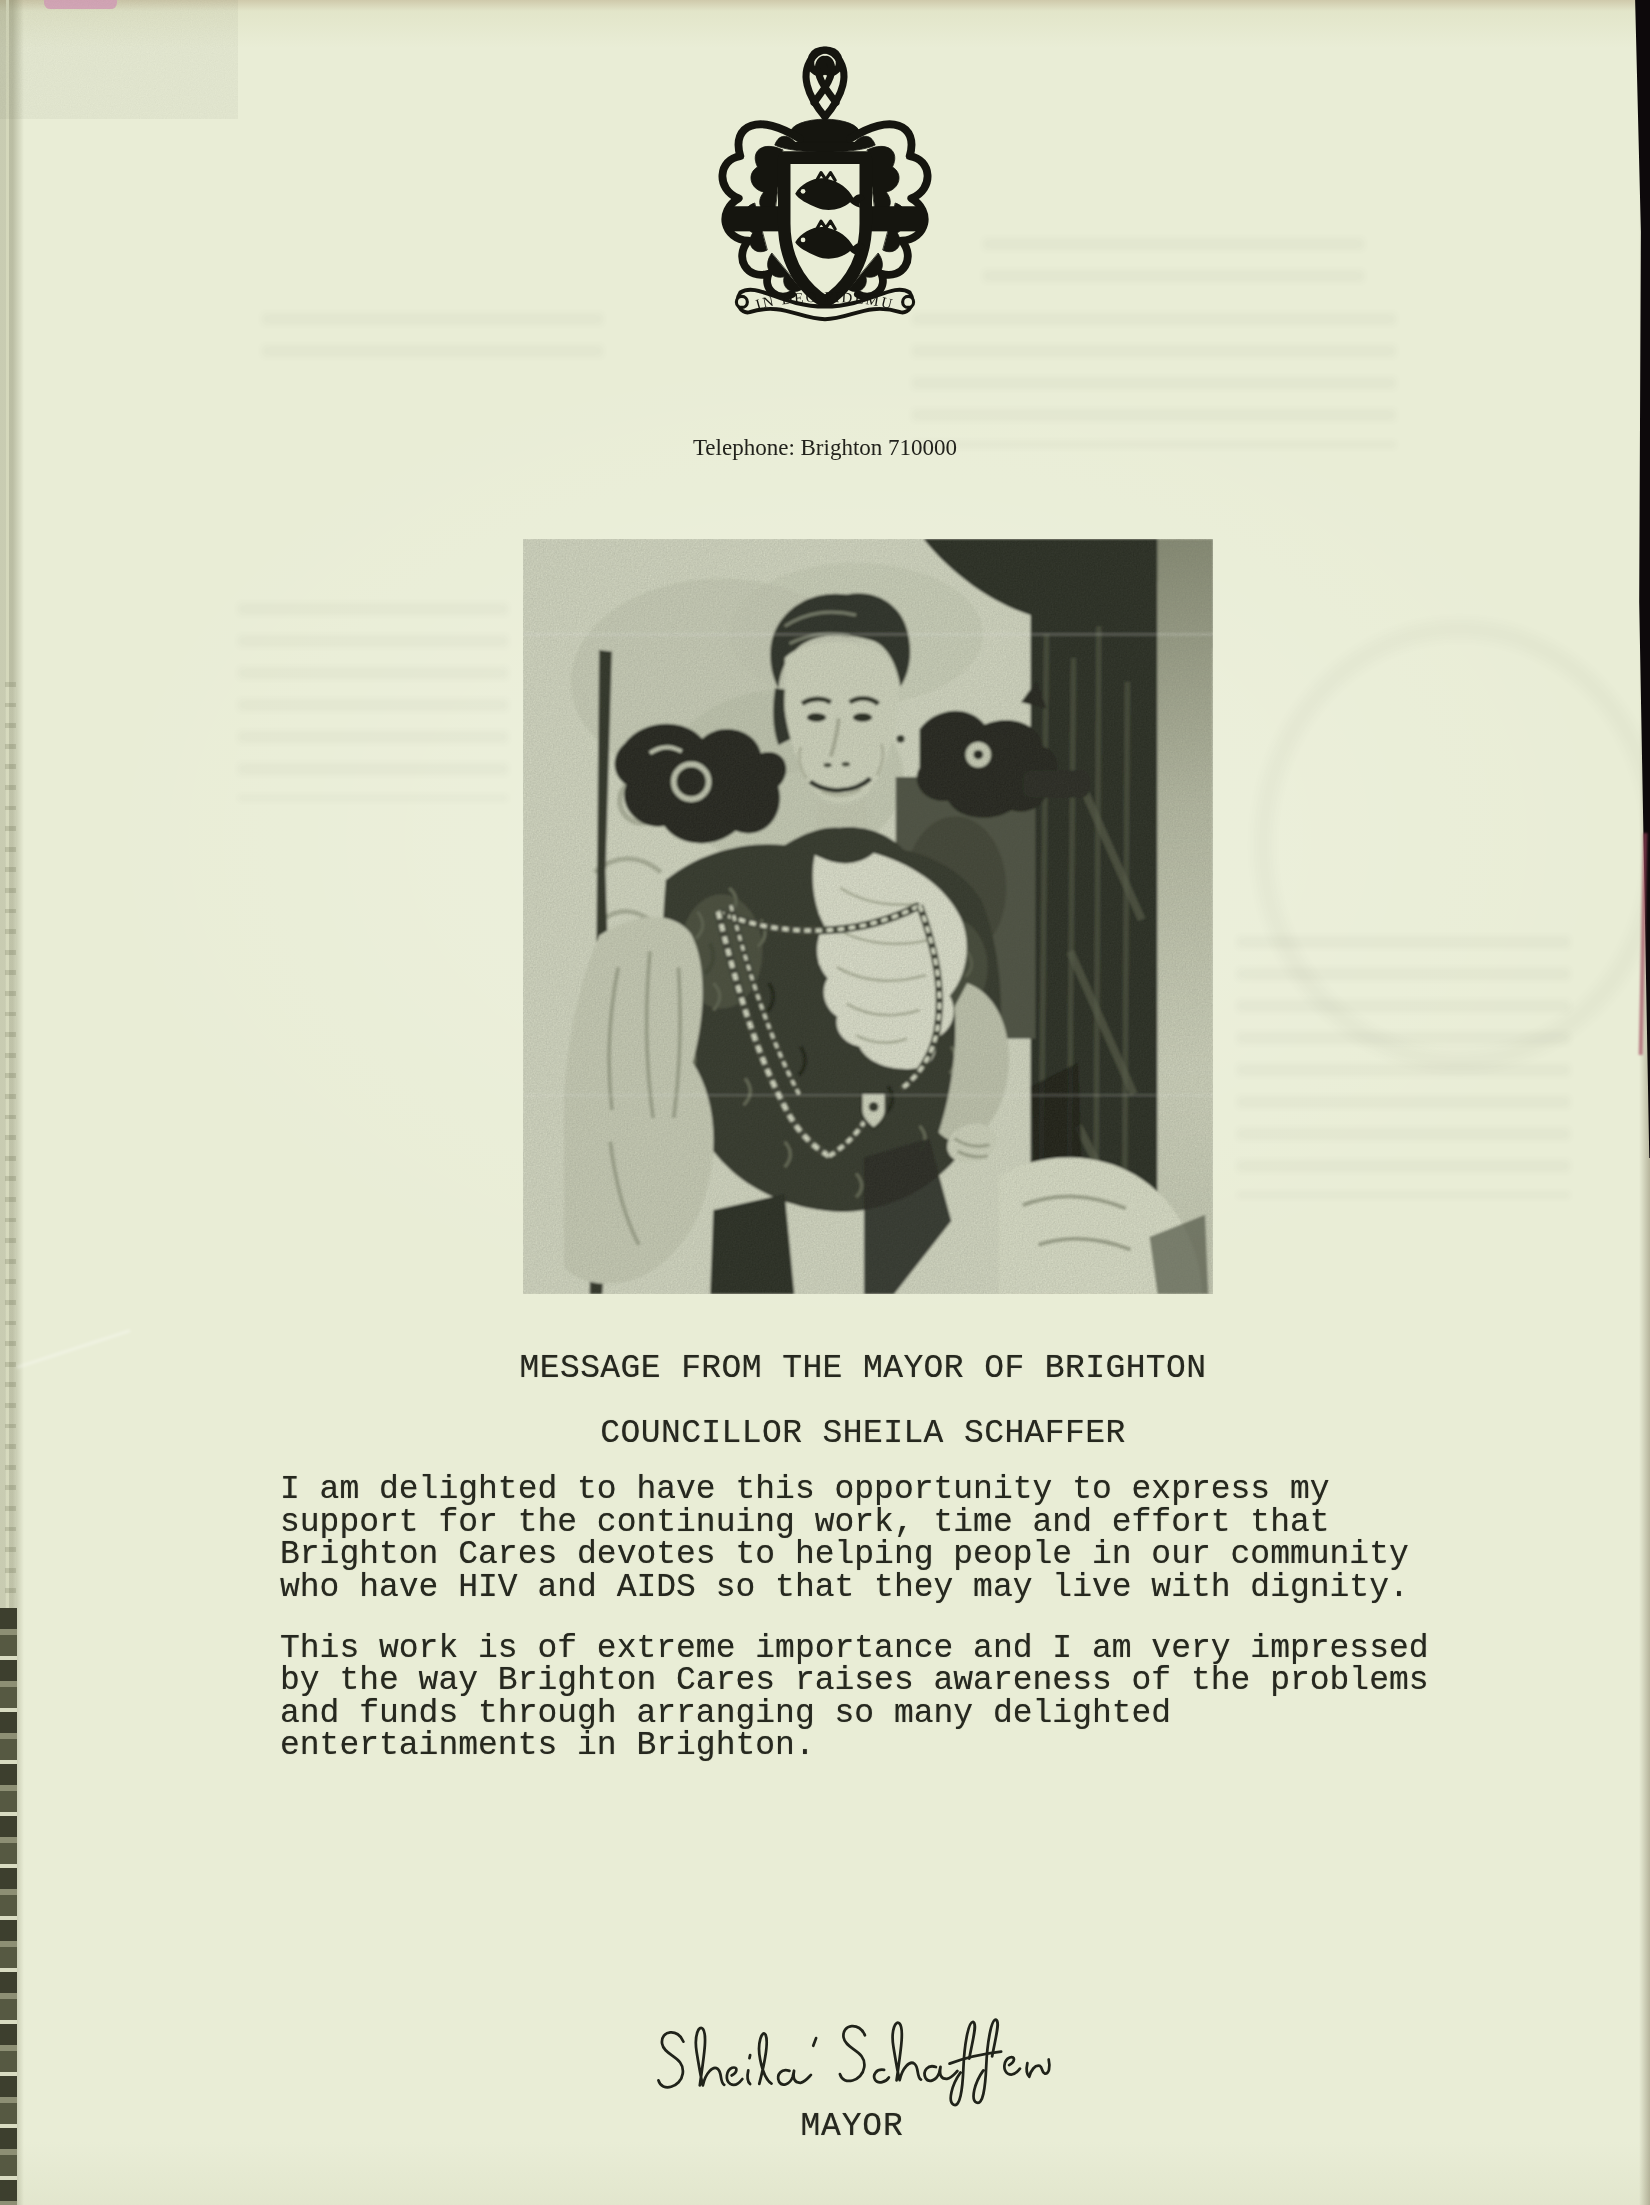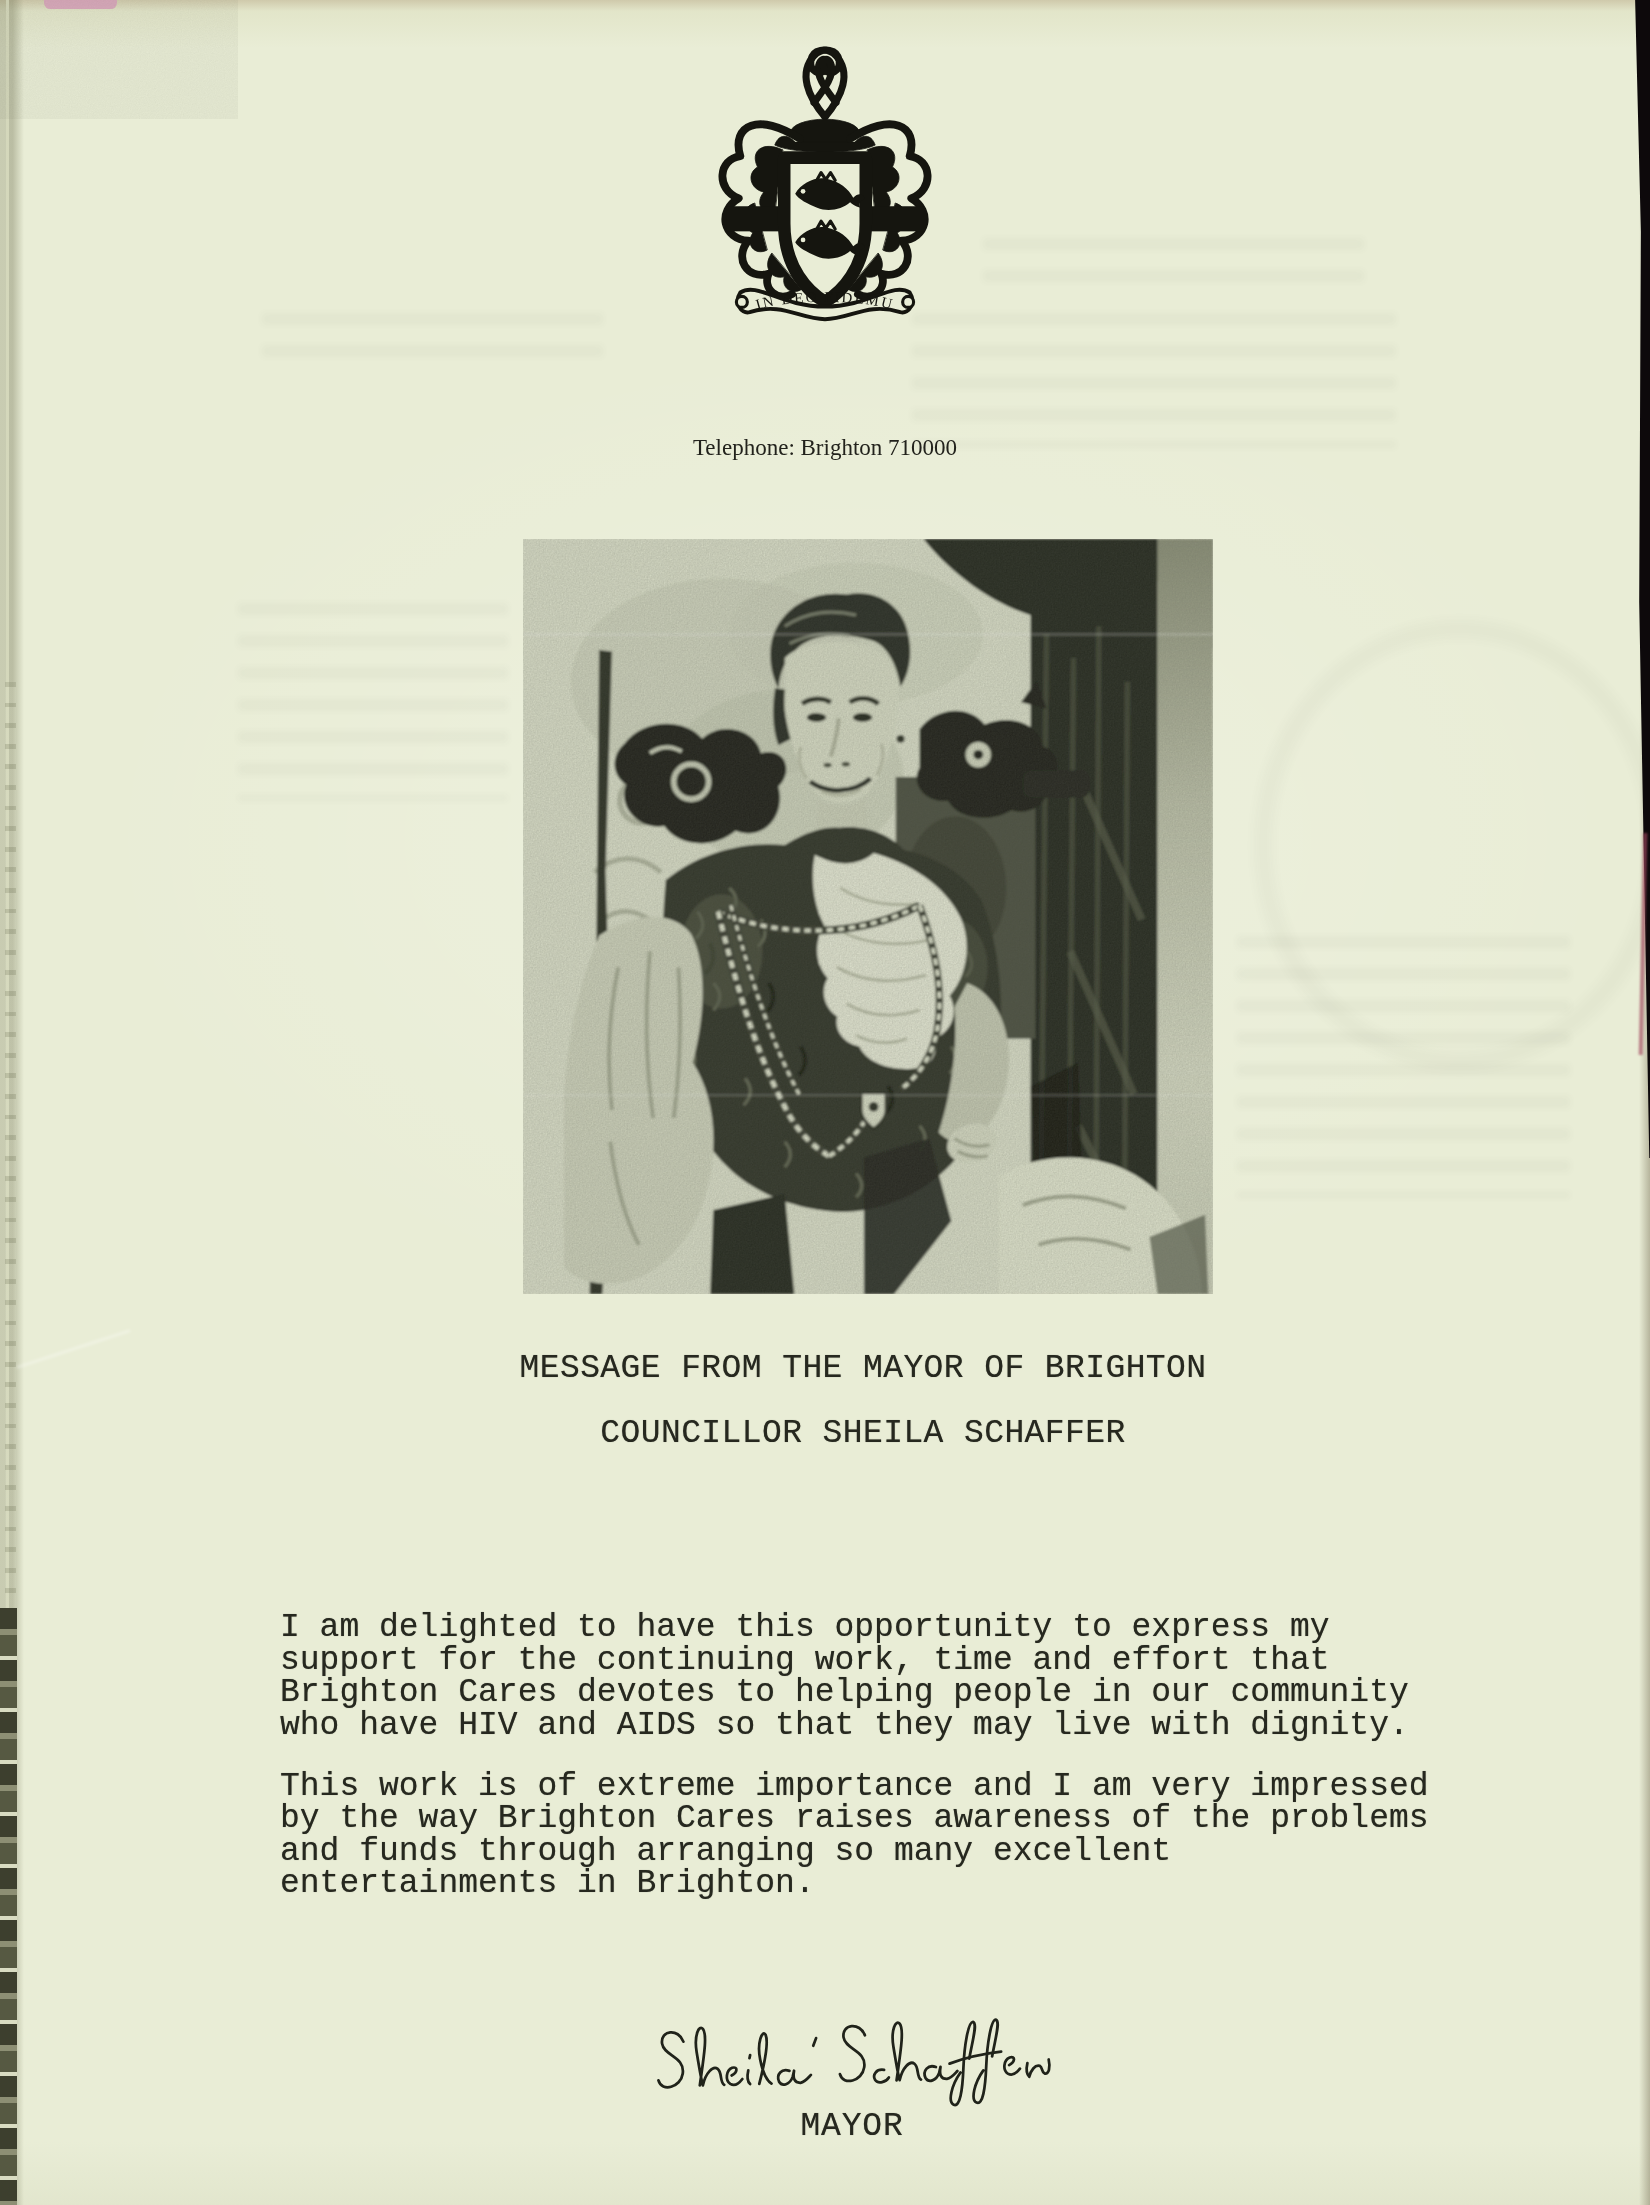--- a/index.html
+++ b/index.html
@@ -43,21 +43,21 @@
   .telfax{position:absolute;left:0;right:0;top:433px;text-align:center;
         font-size:23px;line-height:29px;color:#22221c;}
   
   .photo{position:absolute;left:523px;top:539px;width:690px;height:755px;}
   
   .tw{font-family:"Liberation Mono","DejaVu Sans Mono",monospace;color:#26281f;
         text-shadow:0 0 0.8px rgba(38,40,31,.55);}
   .title-block{position:absolute;left:38px;right:-38px;text-align:center;font-size:33px;letter-spacing:0.4px;}
   .t1{top:1350px;}
   .t2{top:1415px;}
-  .body-block{position:absolute;left:280px;top:1612px;width:1189px;font-size:33px;line-height:32.5px;}
+  .body-block{position:absolute;left:280px;top:1474px;width:1189px;font-size:33px;line-height:32.5px;}
   .body-block p{margin:0 0 28.5px 0;white-space:pre-line;}
   .signature{position:absolute;left:652px;top:2005px;width:412px;height:119px;transform:rotate(-1.5deg);}
   .mayor{position:absolute;left:27px;right:-27px;top:2108px;text-align:center;font-size:33px;letter-spacing:0.8px;}
   .grain{position:absolute;inset:0;pointer-events:none;opacity:.16;}
 </style>
 </head>
 <body>
 
 <div class="scan">
   <div class="page">
@@ -263,21 +263,21 @@
     <div class="tw title-block t1">MESSAGE FROM THE MAYOR OF BRIGHTON</div>
     <div class="tw title-block t2">COUNCILLOR SHEILA SCHAFFER</div>
 
     <div class="tw body-block">
       <p>I am delighted to have this opportunity to express my
 support for the continuing work, time and effort that
 Brighton Cares devotes to helping people in our community
 who have HIV and AIDS so that they may live with dignity.</p>
       <p>This work is of extreme importance and I am very impressed
 by the way Brighton Cares raises awareness of the problems
-and funds through arranging so many excellent
+and funds through arranging so many delighted
 entertainments in Brighton.</p>
     </div>
 
     <svg class="signature" viewBox="0 0 540 140" role="img" aria-label="Sheila Schaffer">
       <g stroke="#20231a" stroke-width="3.6" fill="none" stroke-linecap="round" stroke-linejoin="round">
         <path d="M42,34 C36,16 12,18 14,36 C16,52 44,54 40,76 C37,94 12,100 8,84"></path>
         <path d="M62,92 C68,56 74,26 68,18 C63,12 56,26 59,48 C62,70 64,84 66,92 C70,76 80,66 86,71 C92,76 88,88 94,92"></path>
         <path d="M104,80 C112,76 113,68 105,70 C97,73 95,86 102,91 C108,95 114,90 118,85"></path>
         <path d="M126,74 C124,82 124,88 128,92 M128,58 L129,54"></path>
         <path d="M140,92 C148,64 154,38 150,28 C146,20 138,38 142,60 C145,78 150,88 156,92"></path>

